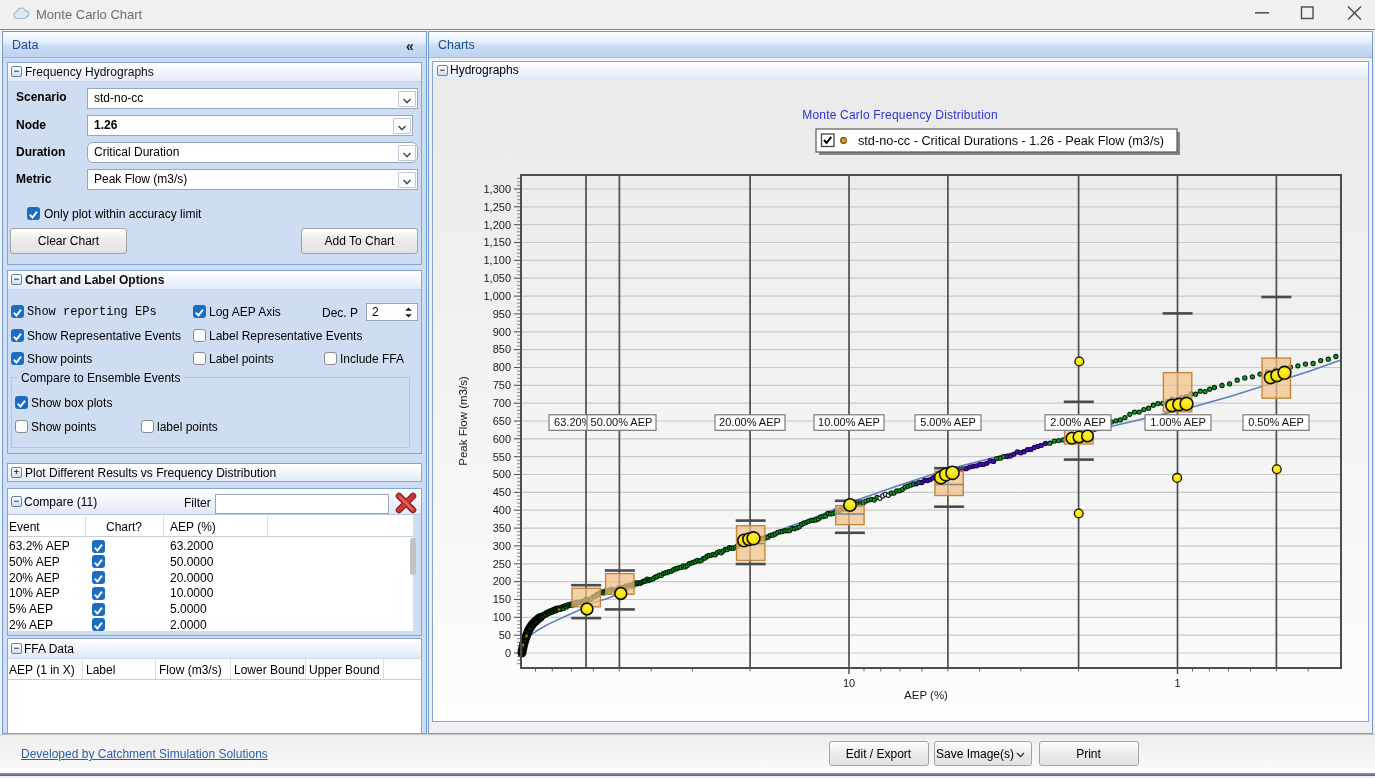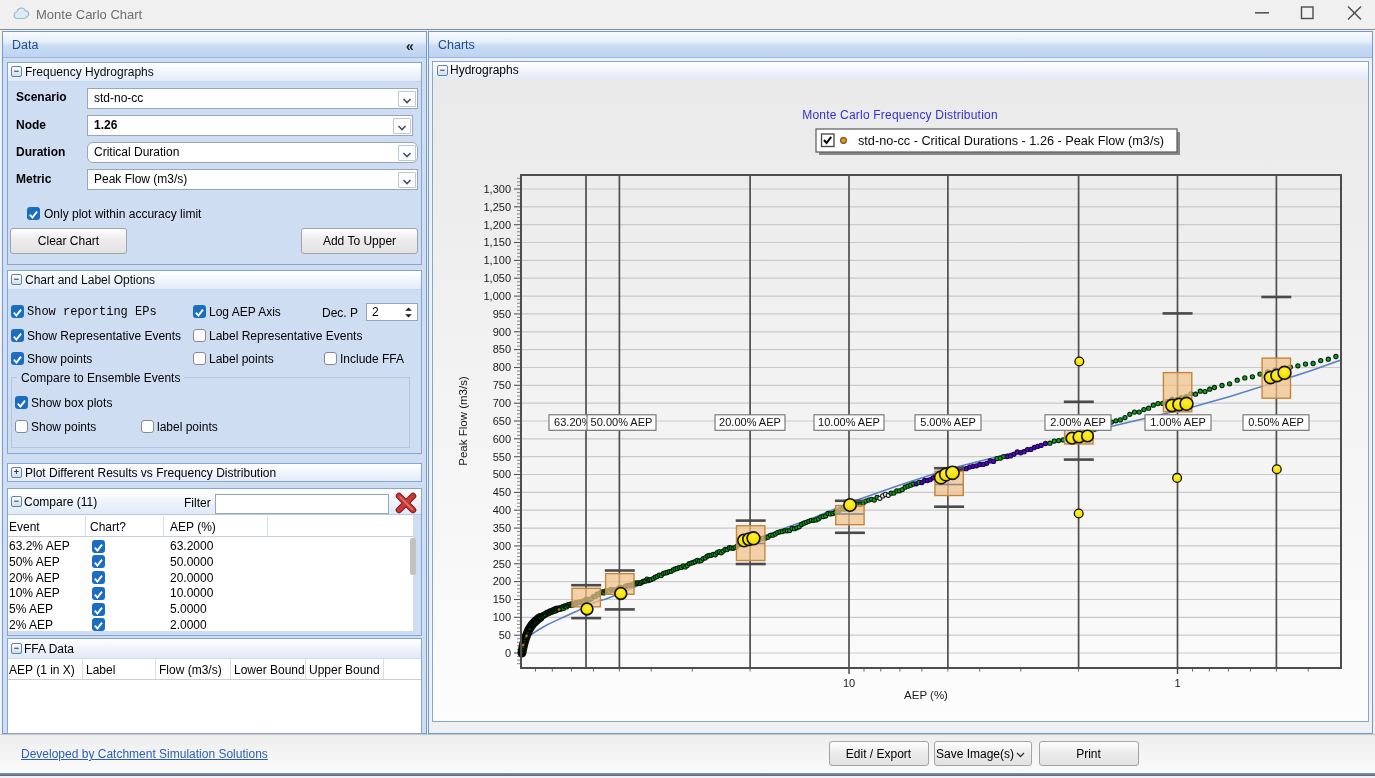--- a/index.html
+++ b/index.html
@@ -62,23 +62,23 @@
       </svg></div></div>
 <div class="blbl" style="left:16px;top:172px;">Metric</div>
 <div class="combo" style="left:87px;top:169px;width:331px;height:21px;">Peak Flow (m3/s)<div class="cbtn"><svg width="16" height="16" viewBox="0 0 16 16" style="margin-top:1px">
         <path d="M4.5 6 l3.5 3.6 L11.5 6" fill="none" stroke="#40506a" stroke-width="1.5"></path>
       </svg></div></div>
 <div class="cb abs" style="left:27px;top:207px;"><svg width="13" height="13" viewBox="0 0 13 13">
       <path d="M2.8 6.7 l2.6 2.9 4.6 -6" fill="none" stroke="#fff" stroke-width="1.9"></path>
     </svg></div>
 <div class="lbl" style="left:44px;top:207px;">Only plot within accuracy limit</div>
 <div class="btn abs" style="left:10px;top:227.5px;width:117px;height:26px;line-height:25px;">Clear Chart</div>
-<div class="btn abs" style="left:301px;top:227.5px;width:117px;height:26px;line-height:25px;">Add To Upper</div>
+<div class="btn abs" style="left:301px;top:227.5px;width:117px;height:26px;line-height:25px;">Add To Chart</div>
 <div class="abs grp" style="left:7px;top:270px;width:415px;height:184px;">
-    <div class="grph" style="padding-left:17px;">Chart and Label Options</div>
+    <div class="grph" style="padding-left:17px;font-weight:bold;">Chart and Label Options</div>
   </div>
 <div class="abs gic" style="left:11px;top:274px;">−</div>
 <div class="cb abs" style="left:11px;top:305px;"><svg width="13" height="13" viewBox="0 0 13 13">
       <path d="M2.8 6.7 l2.6 2.9 4.6 -6" fill="none" stroke="#fff" stroke-width="1.9"></path>
     </svg></div>
 <div class="lbl" style="left:27px;top:305px;font-family:Liberation Mono, monospace;">Show reporting EPs</div>
 <div class="cb abs" style="left:193px;top:305px;"><svg width="13" height="13" viewBox="0 0 13 13">
       <path d="M2.8 6.7 l2.6 2.9 4.6 -6" fill="none" stroke="#fff" stroke-width="1.9"></path>
     </svg></div>
 <div class="lbl" style="left:209px;top:305px;">Log AEP Axis</div>
@@ -126,21 +126,21 @@
 <path d="M4 4 L18 18 M18 4 L4 18" stroke="#cc3836" stroke-width="4.5"></path>
 <path d="M5 5 L17.4 17.4" stroke="#e8716f" stroke-width="1.6"></path>
     </g>
   </svg>
 <div class="abs" style="left:8px;top:515px;width:405px;height:116px;background:#fff;"></div>
 <div class="vline abs" style="left:85px;top:516px;height:20px;"></div>
 <div class="vline abs" style="left:163px;top:516px;height:20px;"></div>
 <div class="vline abs" style="left:267px;top:516px;height:20px;"></div>
 <div class="abs" style="left:8px;top:536px;width:405px;height:1px;background:#c6cedb;"></div>
 <div class="thd abs" style="left:9px;top:520px;">Event</div>
-<div class="thd abs" style="left:90px;top:520px;">Chart?</div>
+<div class="thd abs" style="left:106px;top:520px;">Chart?</div>
 <div class="thd abs" style="left:170px;top:520px;">AEP (%)</div>
 <div class="tcell abs" style="left:9px;top:539px;">63.2% AEP</div>
 <div class="cb abs" style="left:92px;top:540px;"><svg width="13" height="13" viewBox="0 0 13 13">
       <path d="M2.8 6.7 l2.6 2.9 4.6 -6" fill="none" stroke="#fff" stroke-width="1.9"></path>
     </svg></div>
 <div class="tcell abs" style="left:170px;top:539px;">63.2000</div>
 <div class="tcell abs" style="left:9px;top:555px;">50% AEP</div>
 <div class="cb abs" style="left:92px;top:555px;"><svg width="13" height="13" viewBox="0 0 13 13">
       <path d="M2.8 6.7 l2.6 2.9 4.6 -6" fill="none" stroke="#fff" stroke-width="1.9"></path>
     </svg></div>

